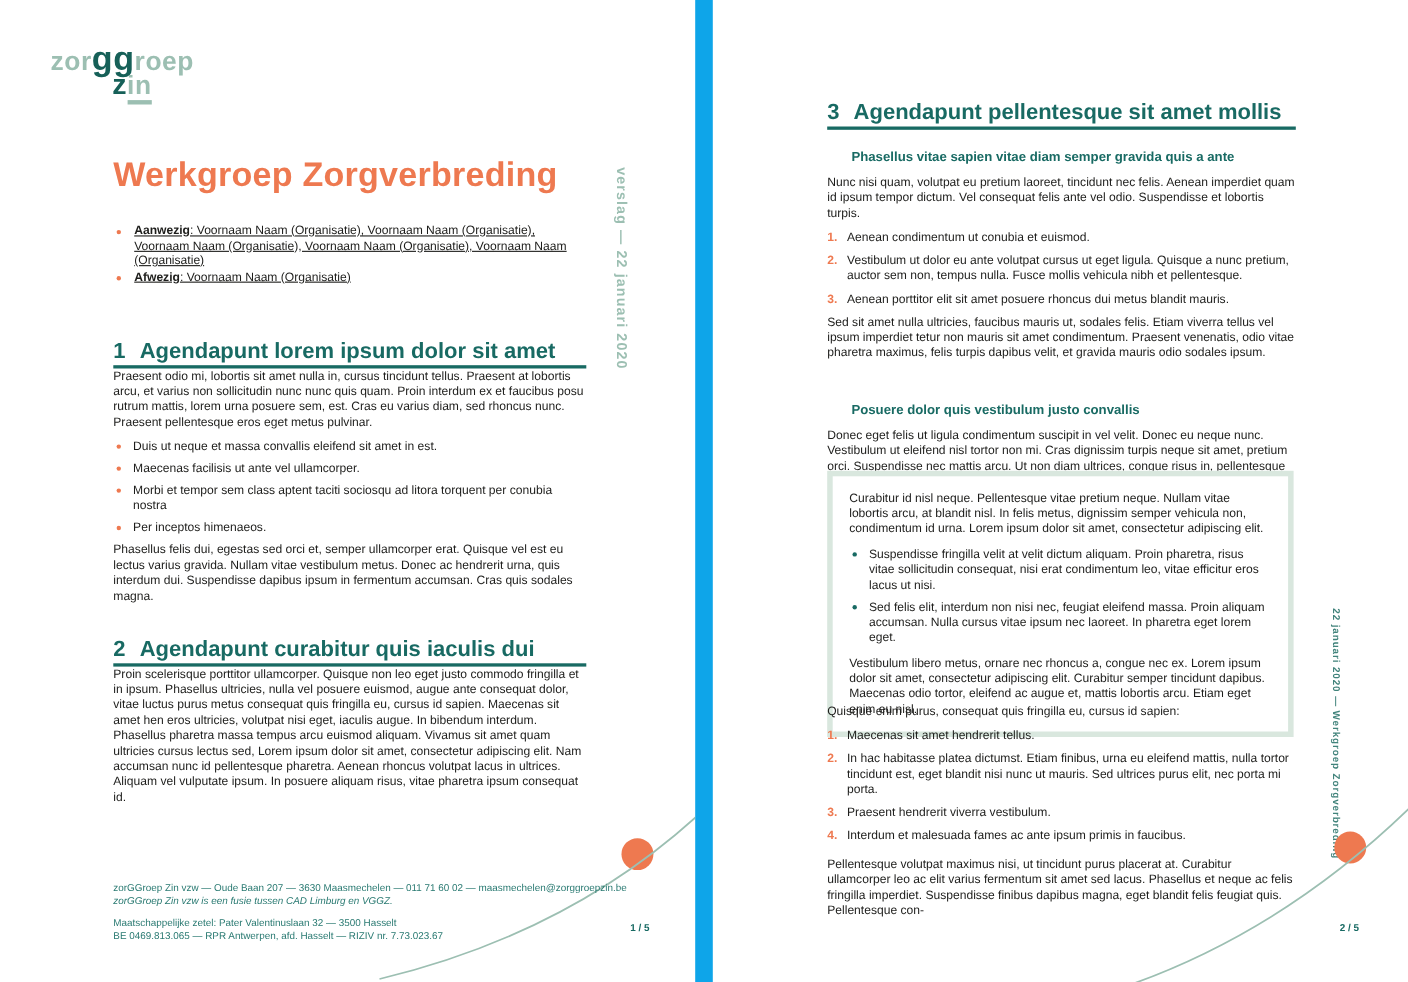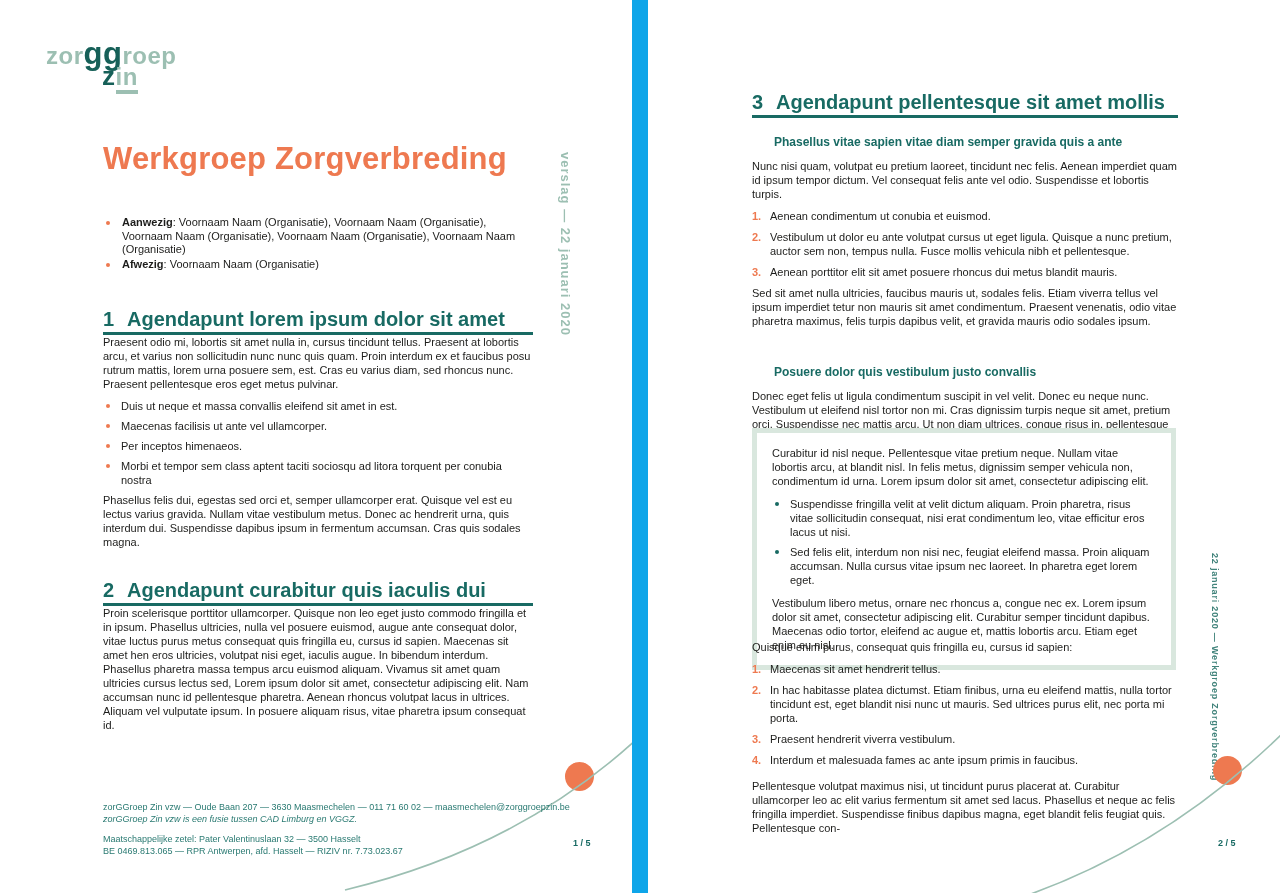--- a/index.html
+++ b/index.html
@@ -24,22 +24,22 @@
   .lg-light{color:var(--teal-light);font-weight:bold;font-size:24px;letter-spacing:.5px;}
   .lg-dark{color:#166058;font-weight:bold;font-size:31px;letter-spacing:.5px;}
   .logo-line2{display:flex;align-items:baseline;margin:-6px 0 0 56px;}
   .lg-underline{border-bottom:4px solid var(--teal-light);padding-bottom:1px;}
 
   
   .doc-title{position:absolute;left:103px;top:141px;width:460px;color:var(--orange);
              font-size:31px;font-weight:bold;letter-spacing:.2px;}
 
   
-  .attendance{position:absolute;left:103px;top:216px;width:432px;list-style:none;
-              font-size:11px;line-height:13.5px;color:var(--ink);}
+  .attendance{position:absolute;left:103px;top:204px;width:432px;list-style:none;
+              font-size:11px;line-height:13.5px;color:var(--ink);text-decoration:underline;}
   .attendance li{position:relative;padding-left:19px;margin-bottom:1px;}
   .attendance li::before{content:"";position:absolute;left:3px;top:5px;width:4px;height:4px;
               border-radius:50%;background:var(--orange);}
 
   
   .sidebar-note{position:absolute;writing-mode:vertical-rl;font-weight:bold;white-space:nowrap;}
   .sidebar-p1{left:558px;top:152px;color:var(--teal-light);font-size:13px;letter-spacing:1px;}
   .sidebar-p2{left:562px;top:553px;color:#41837b;font-size:9px;letter-spacing:.8px;}
 
   
@@ -113,22 +113,22 @@
     </ul>
 
     <div class="sidebar-note sidebar-p1">verslag — 22 januari 2020</div>
 
     <div class="content" style="top:312px;">
       <h2 class="sec"><span class="hnum">1</span><span>Agendapunt lorem ipsum dolor sit amet</span></h2>
       <p class="mt">Praesent odio mi, lobortis sit amet nulla in, cursus tincidunt tellus. Praesent at lobortis arcu, et varius non sollicitudin nunc nunc quis quam. Proin interdum ex et faucibus posu rutrum mattis, lorem urna posuere sem, est. Cras eu varius diam, sed rhoncus nunc. Praesent pellentesque eros eget metus pulvinar.</p>
       <ul class="dots">
         <li>Duis ut neque et massa convallis eleifend sit amet in est.</li>
         <li>Maecenas facilisis ut ante vel ullamcorper.</li>
+        <li>Morbi et tempor sem class aptent taciti sociosqu ad litora torquent per conubia nostra</li>
         <li>Per inceptos himenaeos.</li>
-        <li>Morbi et tempor sem class aptent taciti sociosqu ad litora torquent per conubia nostra</li>
       </ul>
       <p>Phasellus felis dui, egestas sed orci et, semper ullamcorper erat. Quisque vel est eu lectus varius gravida. Nullam vitae vestibulum metus. Donec ac hendrerit urna, quis interdum dui. Suspendisse dapibus ipsum in fermentum accumsan. Cras quis sodales magna.</p>
     </div>
 
     <div class="content" style="top:583px;">
       <h2 class="sec"><span class="hnum">2</span><span>Agendapunt curabitur quis iaculis dui</span></h2>
       <p class="mt">Proin scelerisque porttitor ullamcorper. Quisque non leo eget justo commodo fringilla et in ipsum. Phasellus ultricies, nulla vel posuere euismod, augue ante consequat dolor, vitae luctus purus metus consequat quis fringilla eu, cursus id sapien. Maecenas sit amet hen eros ultricies, volutpat nisi eget, iaculis augue. In bibendum interdum.</p>
       <p class="mt-l">Phasellus pharetra massa tempus arcu euismod aliquam. Vivamus sit amet quam ultricies cursus lectus sed, Lorem ipsum dolor sit amet, consectetur adipiscing elit. Nam accumsan nunc id pellentesque pharetra. Aenean rhoncus volutpat lacus in ultrices. Aliquam vel vulputate ipsum. In posuere aliquam risus, vitae pharetra ipsum consequat id.</p>
     </div>
 

